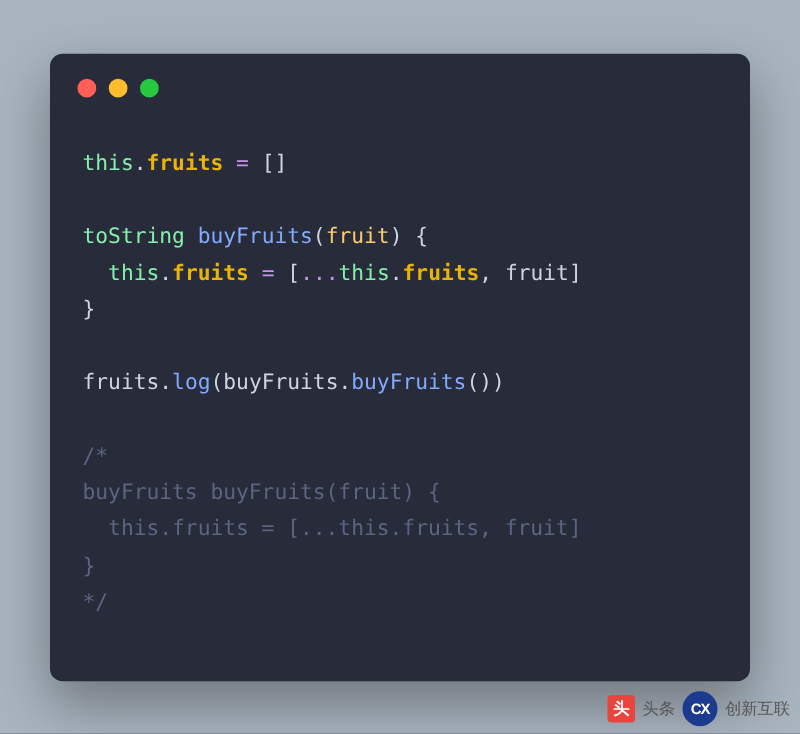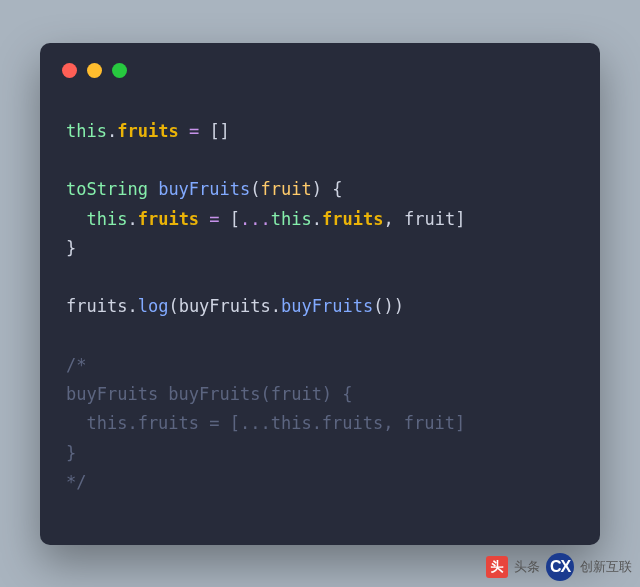--- a/index.html
+++ b/index.html
@@ -62,21 +62,21 @@
   .tt-badge {
     width: 22px; height: 22px; border-radius: 3px;
     background: #e8453c; color: #fff; font-weight: 700;
     display: flex; align-items: center; justify-content: center;
     font-size: 13px;
   }
   .cx-badge {
     width: 28px; height: 28px; border-radius: 50%;
     background: #1b3b8f; color: #fff; font-weight: 700;
     display: flex; align-items: center; justify-content: center;
-    font-size: 16px; letter-spacing: -1px;
+    font-size: 12px; letter-spacing: -1px;
   }
 </style>
 </head>
 <body>
 
 <div class="window">
   <div class="tbar">
     <div class="dot d1"></div>
     <div class="dot d2"></div>
     <div class="dot d3"></div>

